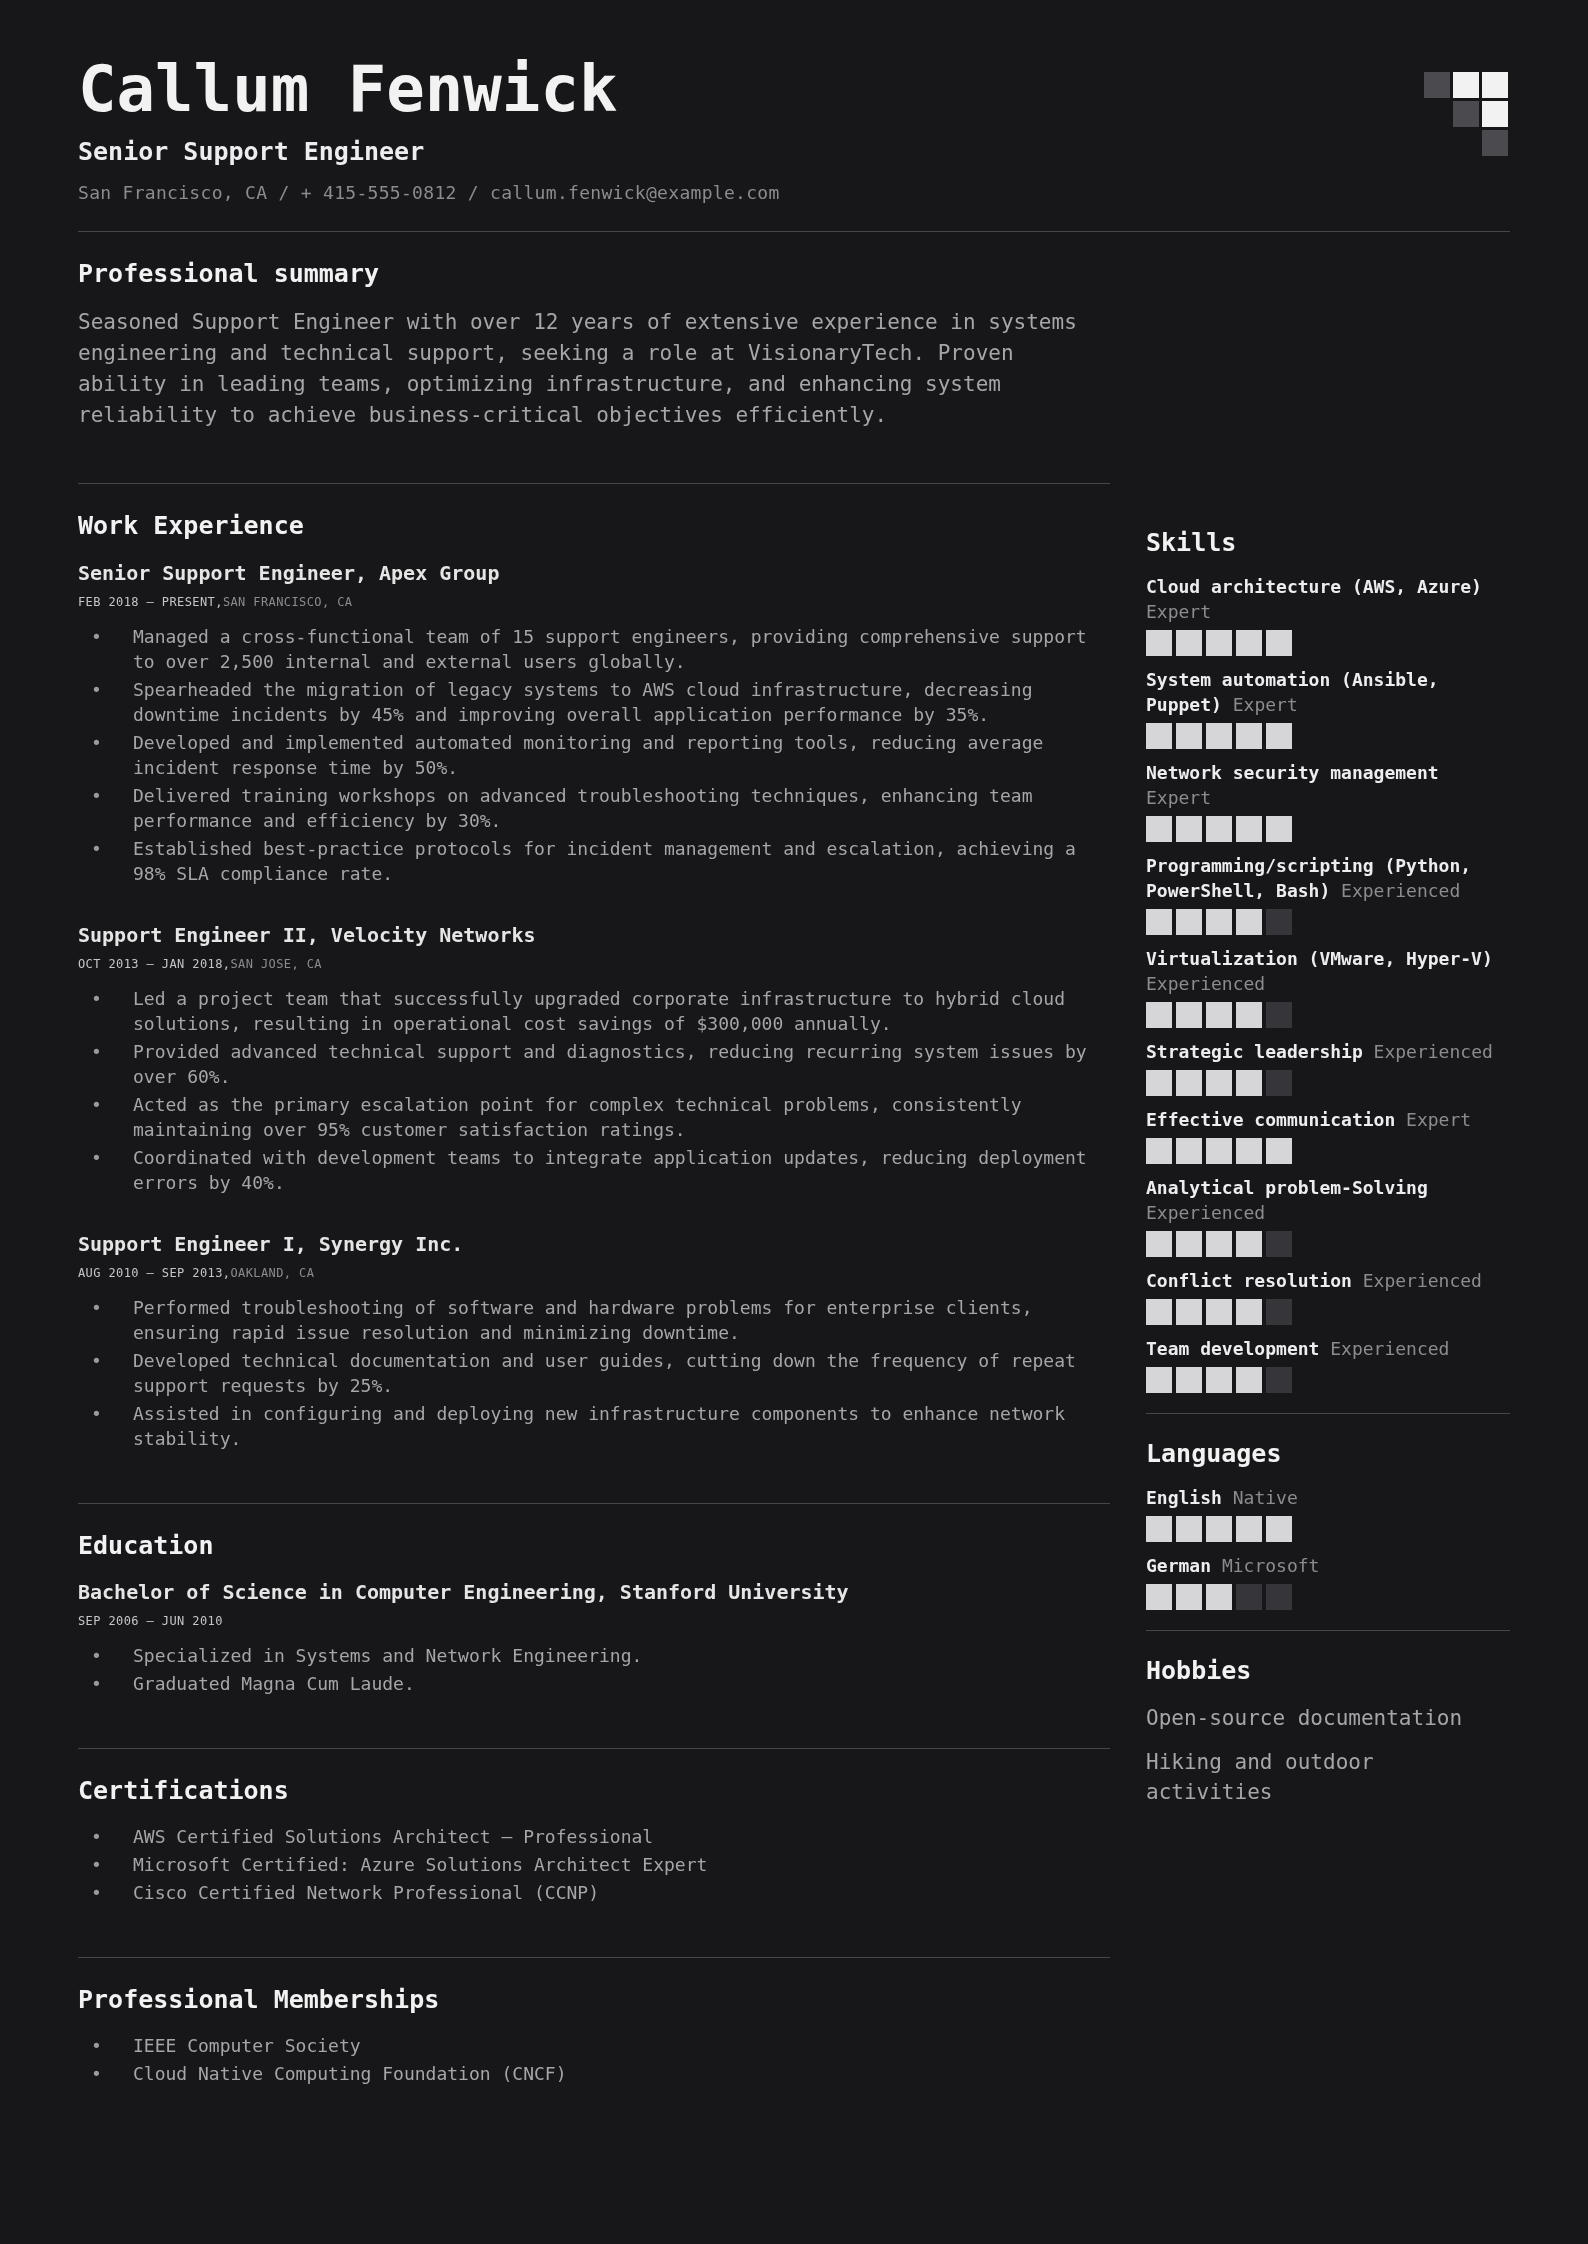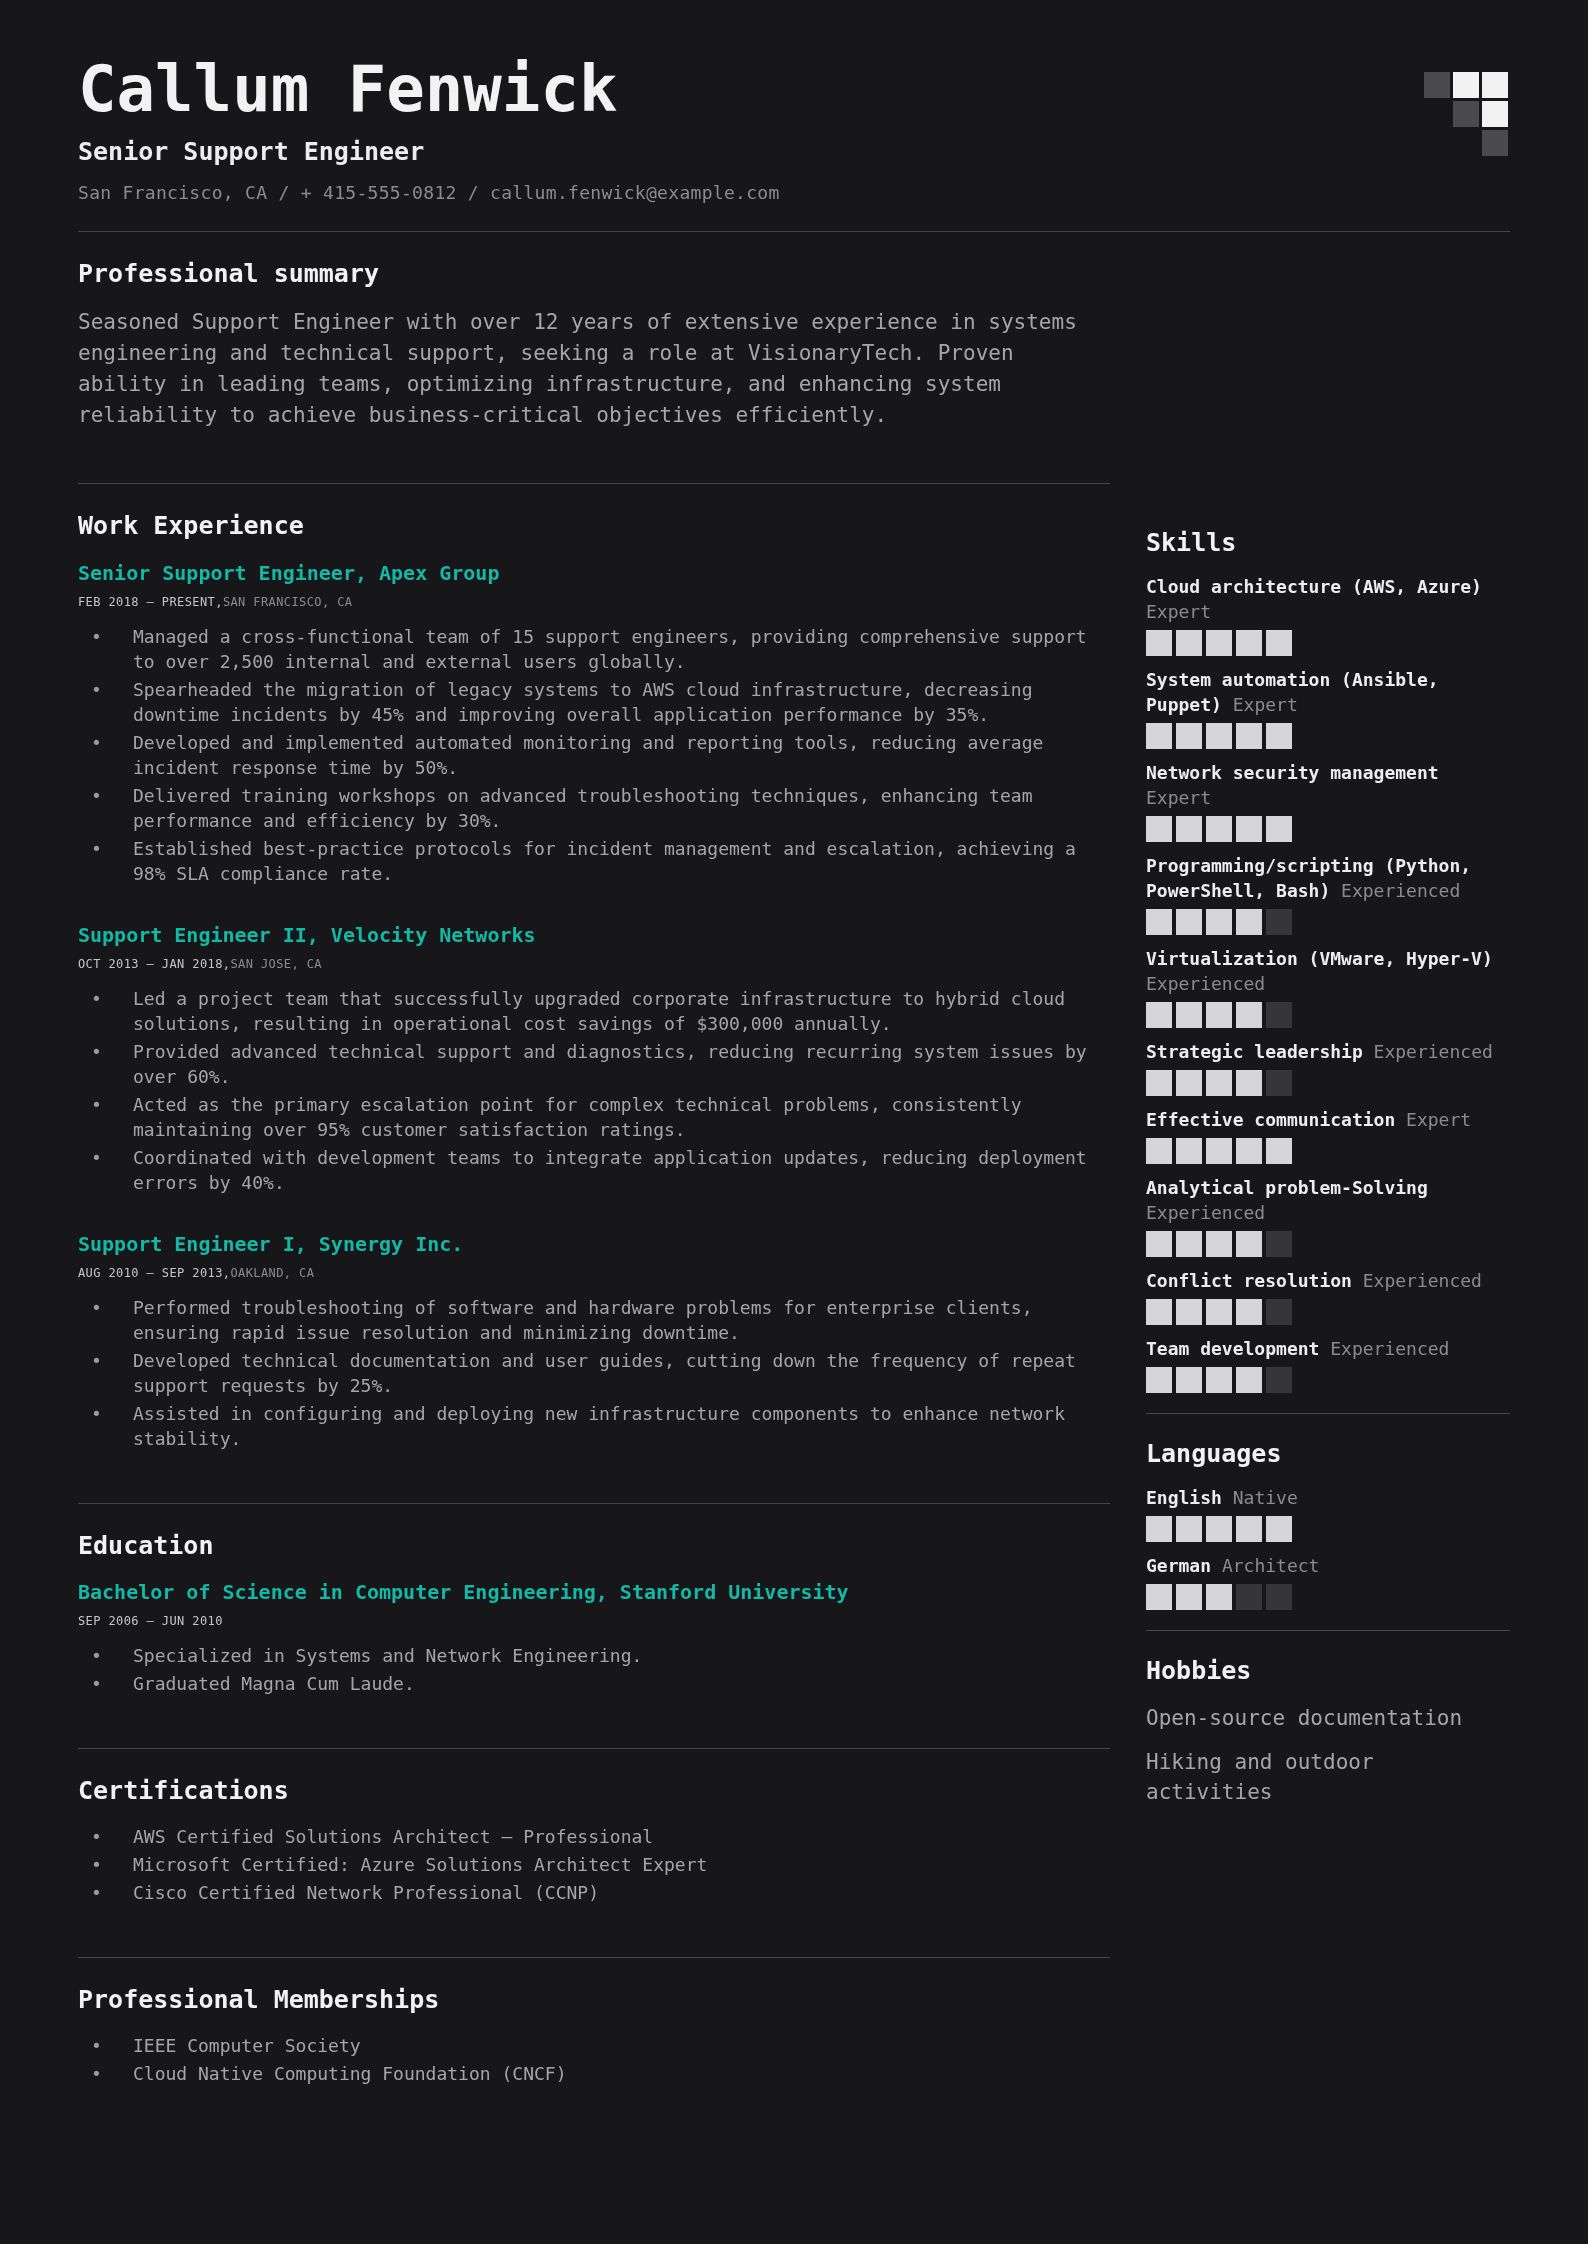--- a/index.html
+++ b/index.html
@@ -31,21 +31,21 @@
   .side { width: 364px; flex: none; }
 
   h2.section { font-size: 25px; font-weight: bold; color: var(--text-primary, #f2f2f3); line-height: 1.25; margin-bottom: 18px; }
   .summary-text { font-size: 21px; line-height: 31px; color: var(--text-body, #a6a6aa); }
 
   hr.sep { border: none; border-top: 1px solid var(--rule, #47474a); margin: 52px 0 26px 0; }
   hr.side-sep { border: none; border-top: 1px solid var(--rule, #47474a); margin: 20px 0 24px 0; }
 
   .job { margin-bottom: 36px; }
   .job:last-child { margin-bottom: 0; }
-  .job-title { font-size: 20px; font-weight: bold; color: #14b8a6; line-height: 26px; margin-bottom: 6px; }
+  .job-title { font-size: 20px; font-weight: bold; color: #e5e5e5; line-height: 26px; margin-bottom: 6px; }
   .dateline { font-size: 12px; line-height: 20px; margin-bottom: 12px; letter-spacing: 0.4px; }
   .dates { color: #c6c6c9; }
   .loc { color: var(--text-muted, #8c8c90); }
 
   ul.bullets { list-style: none; }
   ul.bullets li { display: flex; font-size: 18px; line-height: 25px; color: var(--text-body, #a6a6aa); margin-bottom: 3px; }
   .dot { flex: none; width: 55px; padding-left: 13px; color: #9a9a9e; }
   .btxt { flex: 1; }
 
   
@@ -370,21 +370,21 @@
               <div class="bar">
                 <span class="bar-cell filled"></span>
                 <span class="bar-cell filled"></span>
                 <span class="bar-cell filled"></span>
                 <span class="bar-cell filled"></span>
                 <span class="bar-cell filled"></span>
               </div>
             </div>
 
             <div class="skill">
-              <div class="lang-line"><span class="lang-name">German</span> <span class="lang-level">Architect</span></div>
+              <div class="lang-line"><span class="lang-name">German</span> <span class="lang-level">Microsoft</span></div>
               <div class="bar">
                 <span class="bar-cell filled"></span>
                 <span class="bar-cell filled"></span>
                 <span class="bar-cell filled"></span>
                 <span class="bar-cell empty"></span>
                 <span class="bar-cell empty"></span>
               </div>
             </div>
           </div>
       </section>

